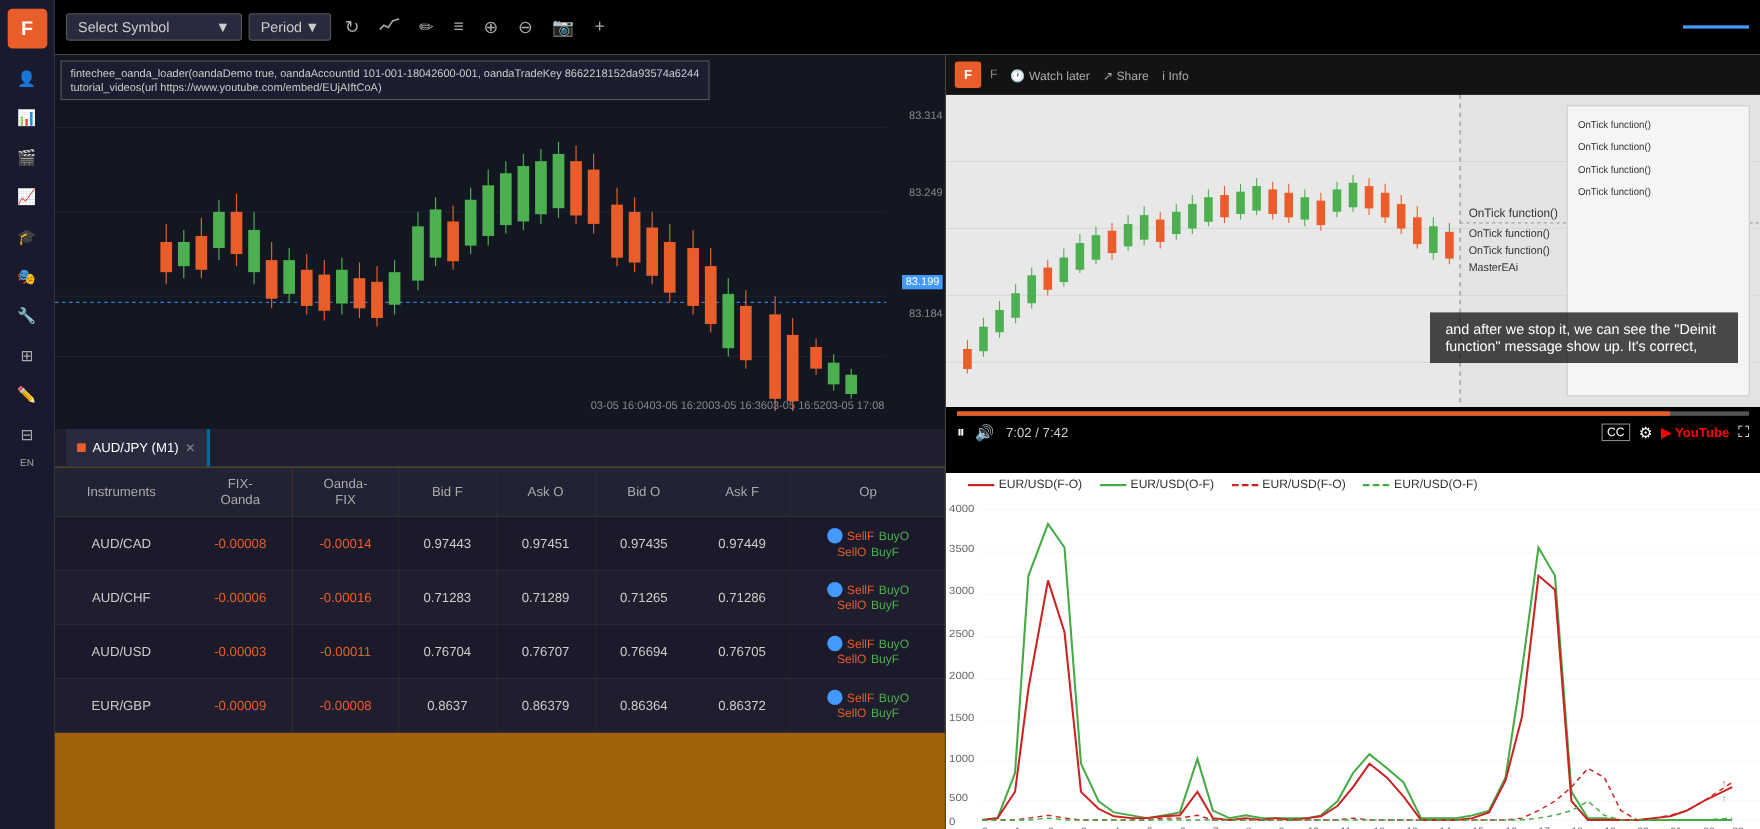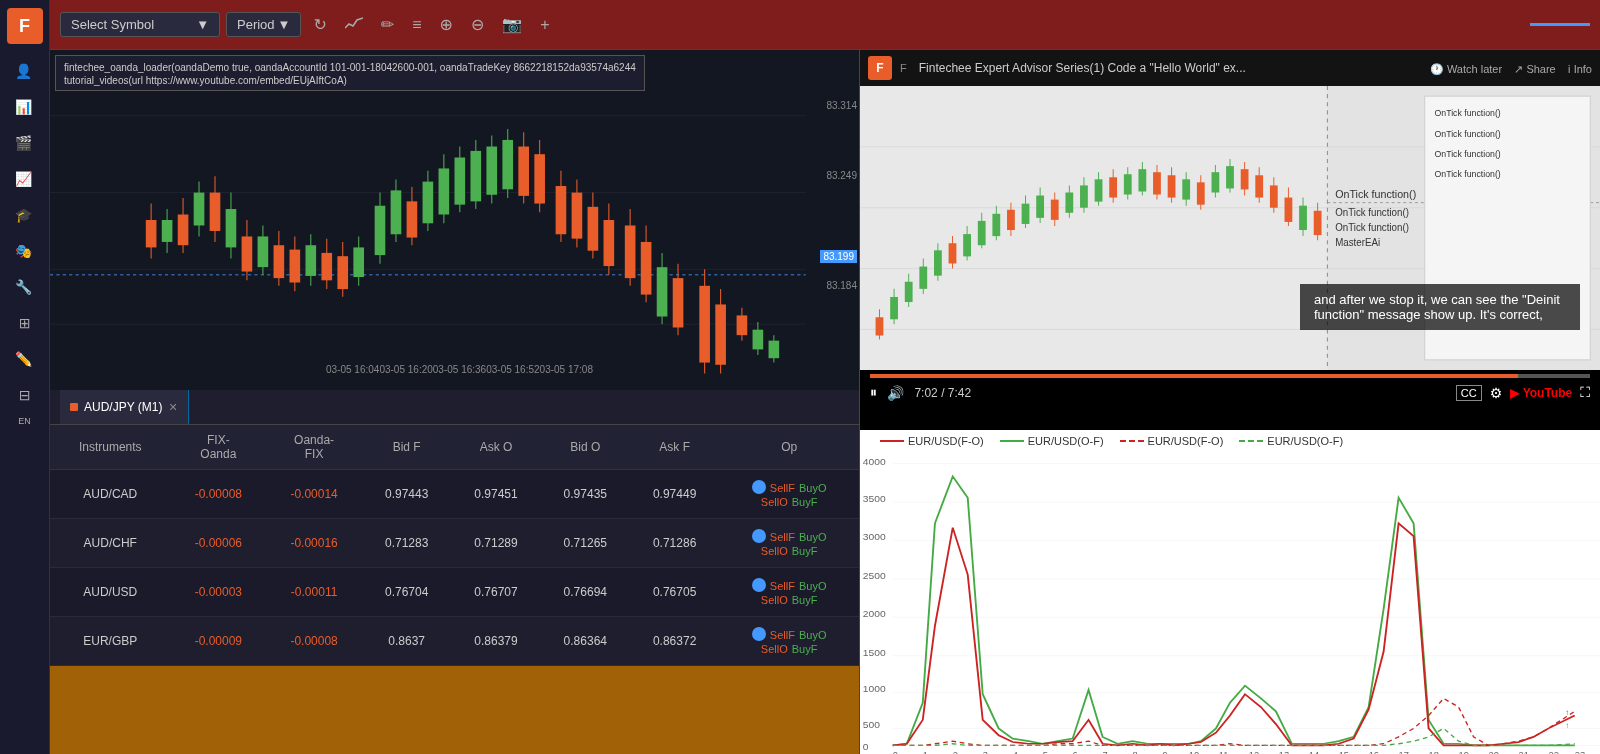--- a/index.html
+++ b/index.html
@@ -36,21 +36,21 @@
     
     .main-content {
       flex: 1;
       display: flex;
       flex-direction: column;
     }
 
     
     .toolbar {
       height: 50px;
-      background: #7f1d1d;
+      background: #000000;
       display: flex;
       align-items: center;
       padding: 0 10px;
       gap: 6px;
       border-bottom: 1px solid #444;
     }
     .symbol-select {
       background: #2a2a3e;
       border: 1px solid #555;
       color: #ccc;
@@ -136,21 +136,21 @@
       background: #1e1e2e;
       display: flex;
       align-items: center;
       border-bottom: 1px solid #444;
       padding: 0 10px;
     }
     .tab-item {
       display: flex; align-items: center; gap: 6px;
       padding: 0 10px;
       height: 100%;
-      border-right: 1px solid #0369a1;
+      border-right: 3px solid #0369a1;
       color: #ccc; font-size: 12px;
       cursor: pointer;
     }
     .tab-item.active { background: #2a2a3e; color: #fff; }
     .tab-dot { width: 8px; height: 8px; background: #e85d2a; border-radius: 1px; }
     .tab-close { color: #888; font-size: 11px; cursor: pointer; }
 
     
     .instruments-table-container {
       flex: 1;
@@ -364,21 +364,21 @@
           <div class="chart-tooltip-sub">tutorial_videos(url https://www.youtube.com/embed/EUjAIftCoA)</div>
         </div>
 
         
         <div style="position:absolute; right:2px; top:50px; color:#888; font-size:10px;">83.314</div>
         <div style="position:absolute; right:2px; top:120px; color:#888; font-size:10px;">83.249</div>
         <div style="position:absolute; right:2px; top:200px; background:#4499ff; color:#fff; font-size:10px; padding: 1px 3px;">83.199</div>
         <div style="position:absolute; right:2px; top:230px; color:#888; font-size:10px;">83.184</div>
 
         
-        <div style="position:absolute; bottom:15px; left:65px; right:55px; display:flex; justify-content:center; color:#888; font-size:10px;">
+        <div style="position:absolute; bottom:15px; left:65px; right:55px; display:flex; justify-content:flex-end; color:#888; font-size:10px;">
           <span>03-05 16:04</span>
           <span>03-05 16:20</span>
           <span>03-05 16:36</span>
           <span>03-05 16:52</span>
           <span>03-05 17:08</span>
         </div>
 
         
         <svg class="candlestick-svg" viewBox="0 0 760 310" preserveAspectRatio="none">
 
@@ -620,21 +620,20 @@
         </table>
       </div>
     </div>
 
     <div class="right-panel">
 
       <div class="video-area">
         <div class="video-header">
           <div class="video-logo">F</div>
           <div style="font-size:11px; color:#888; margin-right:4px;">F</div>
-          <div class="video-title">Fintechee Expert Advisor Series(1) Code a "Hello World" ex...</div>
           <div class="video-header-actions">
             <span class="video-action">🕐 Watch later</span>
             <span class="video-action">↗ Share</span>
             <span class="video-action">ℹ Info</span>
           </div>
         </div>
 
         <div class="video-content">
 
           <div class="video-chart-inner">

